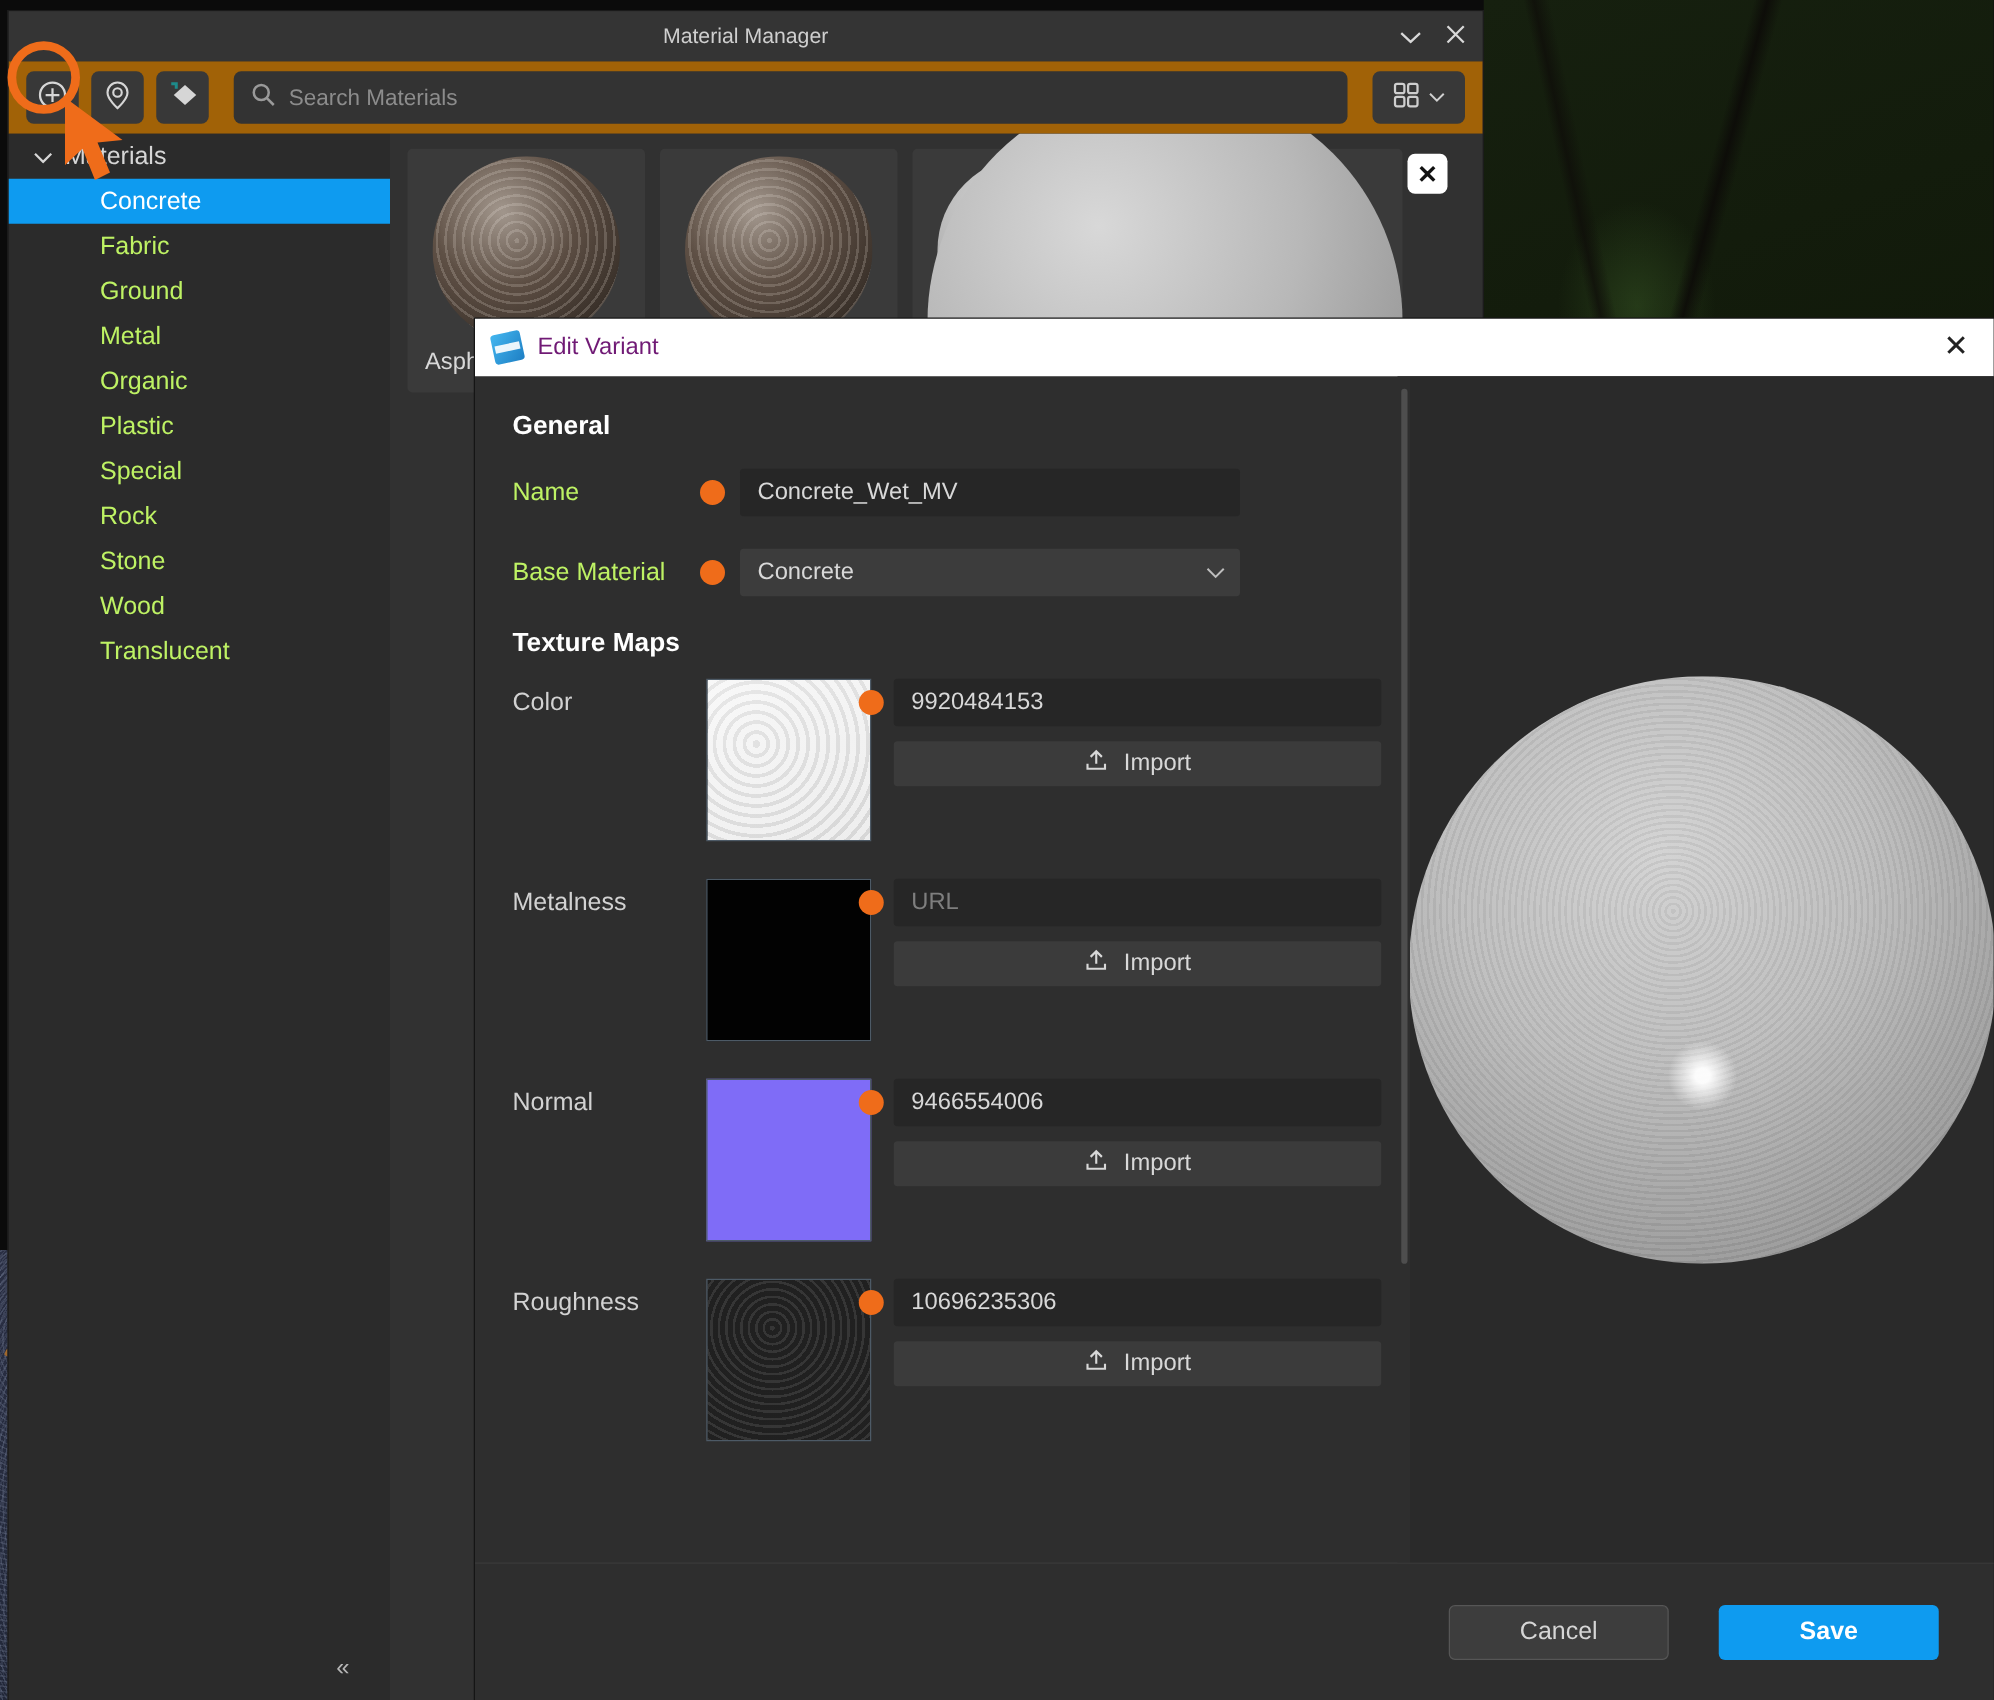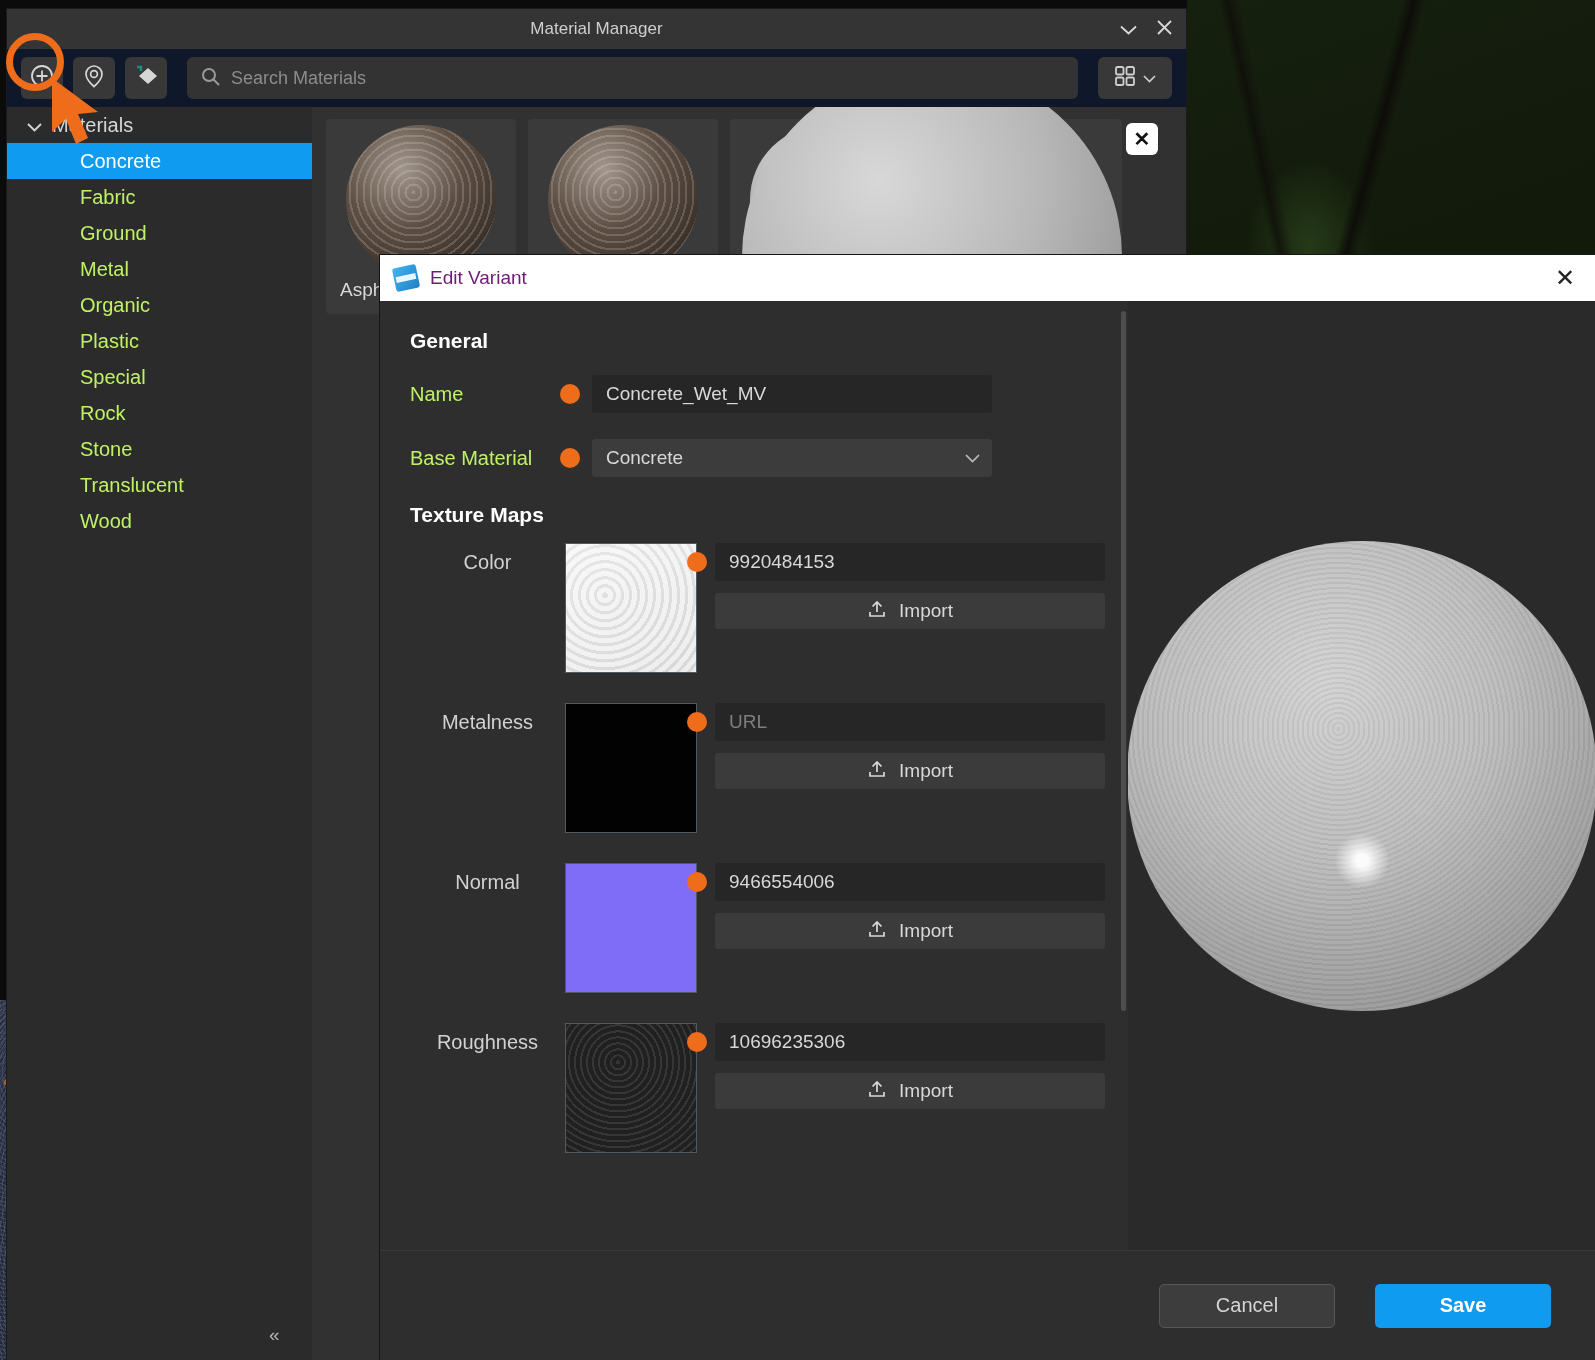--- a/index.html
+++ b/index.html
@@ -58,21 +58,21 @@
   .mm-title-actions {
     position: absolute; right: 12px; top: 0; height: 40px;
     display: flex; align-items: center; gap: 16px;
   }
   .mm-title-actions .tbtn {
     color: #d8d8d8; font-size: 17px; line-height: 1;
     width: 20px; text-align: center; cursor: pointer;
   }
 
   .mm-toolbar {
-    height: 58px; background: #0f172a;
+    height: 58px; background: #a16207;
     display: flex; align-items: center; padding: 0 14px; gap: 10px;
   }
   .tool-btn {
     width: 42px; height: 42px; border-radius: 6px; background: #383838;
     display: flex; align-items: center; justify-content: center;
     cursor: pointer;
   }
   .search-wrap {
     flex: 1; height: 42px; margin-left: 10px; margin-right: 10px;
     background: #333333; border-radius: 6px;
@@ -230,21 +230,20 @@
     color: #d8d8d8; font-size: 19px; cursor: pointer;
   }
   .select-chevron { margin-left: auto; color: #bdbdbd; font-size: 14px; }
 
   .maps-h { margin-top: 6px; margin-bottom: 16px; }
 
   .map-row { display: flex; margin-bottom: 30px; }
   .map-label {
     color: #d2d2d2; font-size: 20px; width: 155px; flex-shrink: 0;
     padding-top: 8px;
-    text-align: center;
   }
   .map-swatch {
     width: 132px; height: 130px; flex-shrink: 0;
     border: 1px solid #4d5a66;
   }
   .sw-color {
     background:
       repeating-radial-gradient(circle at 30% 40%, rgba(0,0,0,0.05) 0 3px, rgba(255,255,255,0.4) 3px 8px),
       linear-gradient(150deg, #f4f4f4, #e2e2e2);
   }
@@ -447,24 +446,24 @@
         <div class="cat-item">
             <span>Special</span>
           </div>
         <div class="cat-item">
             <span>Rock</span>
           </div>
         <div class="cat-item">
             <span>Stone</span>
           </div>
         <div class="cat-item">
+            <span>Wood</span>
+          </div>
+        <div class="cat-item">
             <span>Translucent</span>
-          </div>
-        <div class="cat-item">
-            <span>Wood</span>
           </div>
 
         <div class="collapse-btn">«</div>
       </div>
 
       <div class="grid-area">
         <div class="mat-tile">
           <div class="tile-sphere sphere-asphalt"></div>
           <div class="tile-label">Asphalt</div>
         </div>

